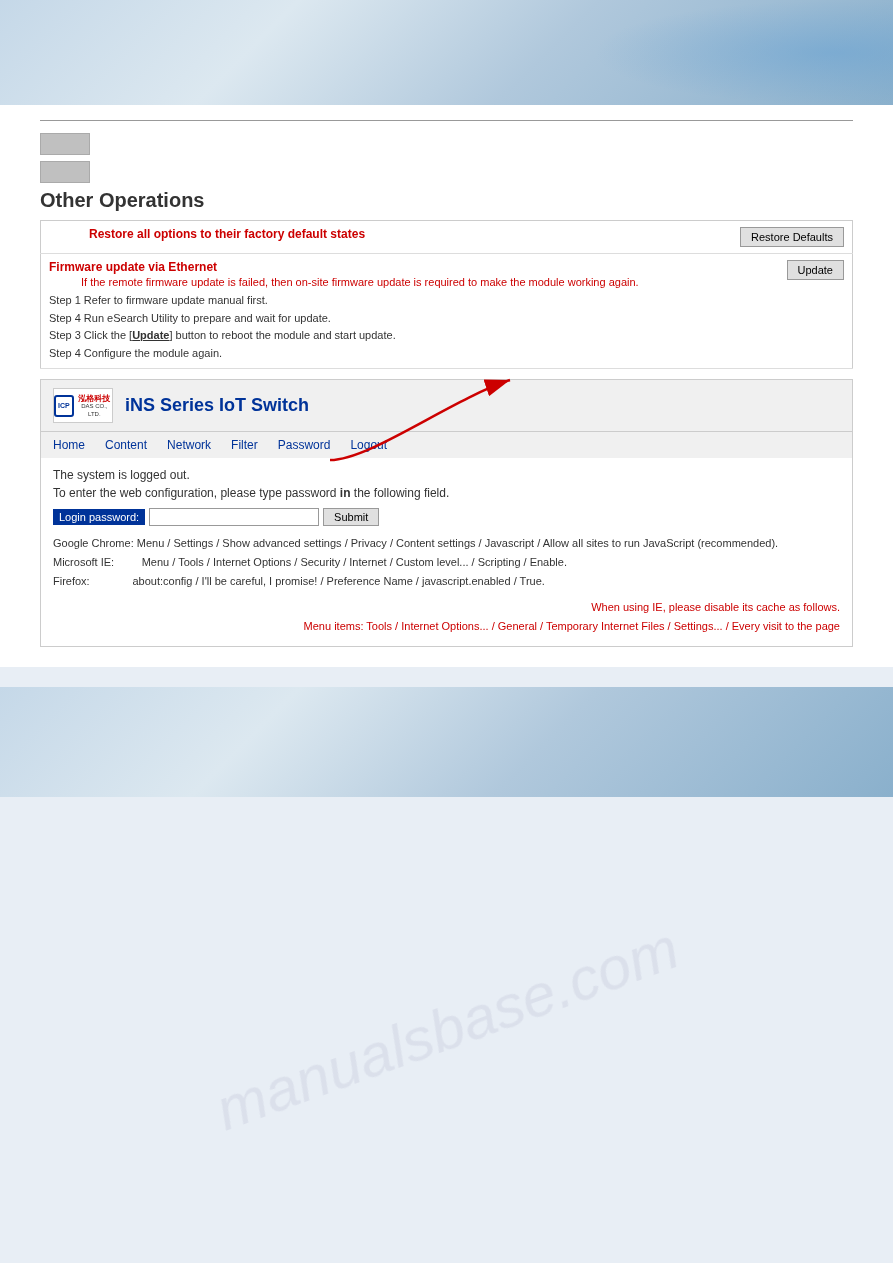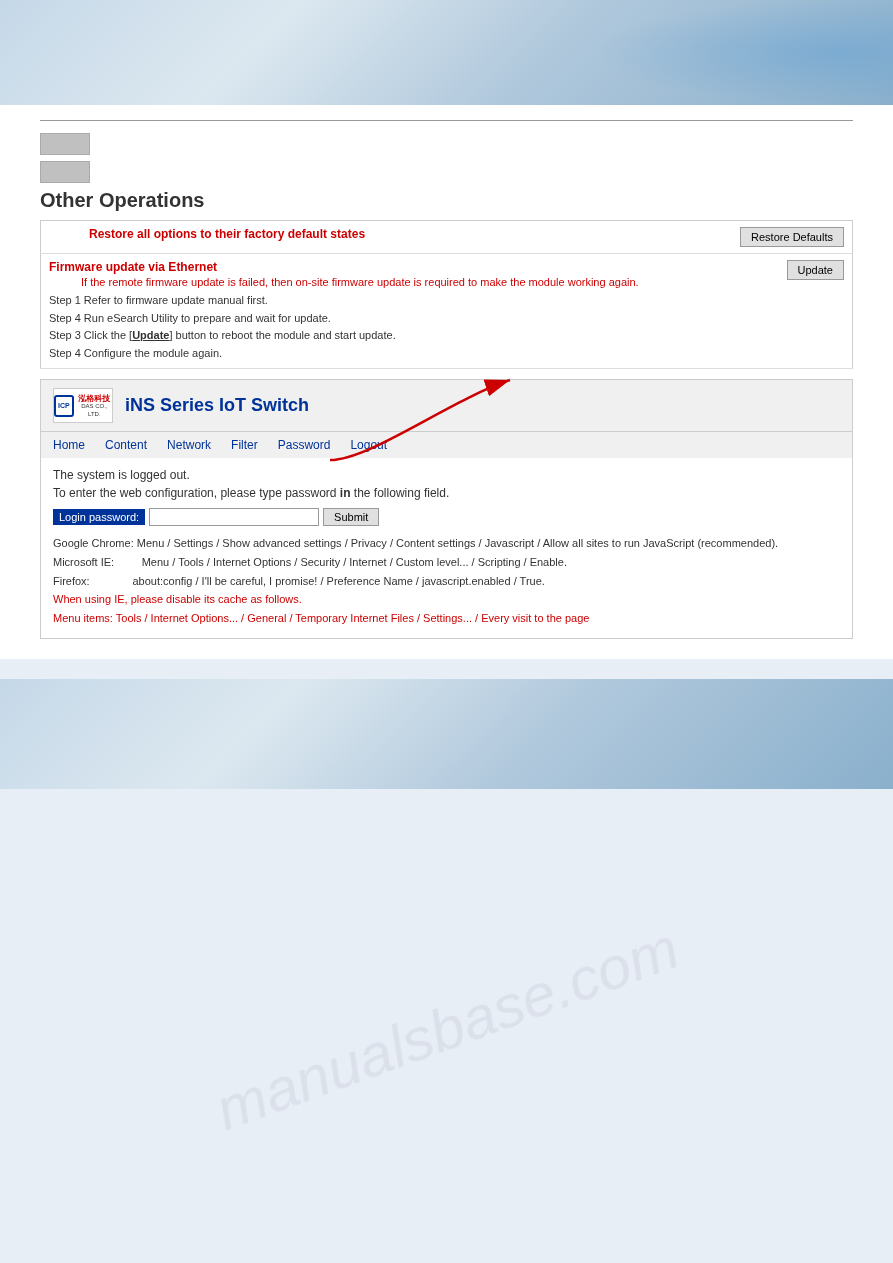--- a/index.html
+++ b/index.html
@@ -207,22 +207,23 @@
 
     
     .browser-info {
       font-size: 11px;
       color: #333;
       line-height: 1.7;
       margin-top: 8px;
     }
     .browser-info .ie-note {
       color: #cc0000;
-      margin-top: 0;
+      margin-top: 8px;
       display: block;
+      text-align: right;
     }
 
     
     .watermark {
       position: fixed;
       bottom: 200px;
       left: 50%;
       transform: translateX(-50%) rotate(-20deg);
       font-size: 60px;
       color: rgba(150,150,180,0.15);

